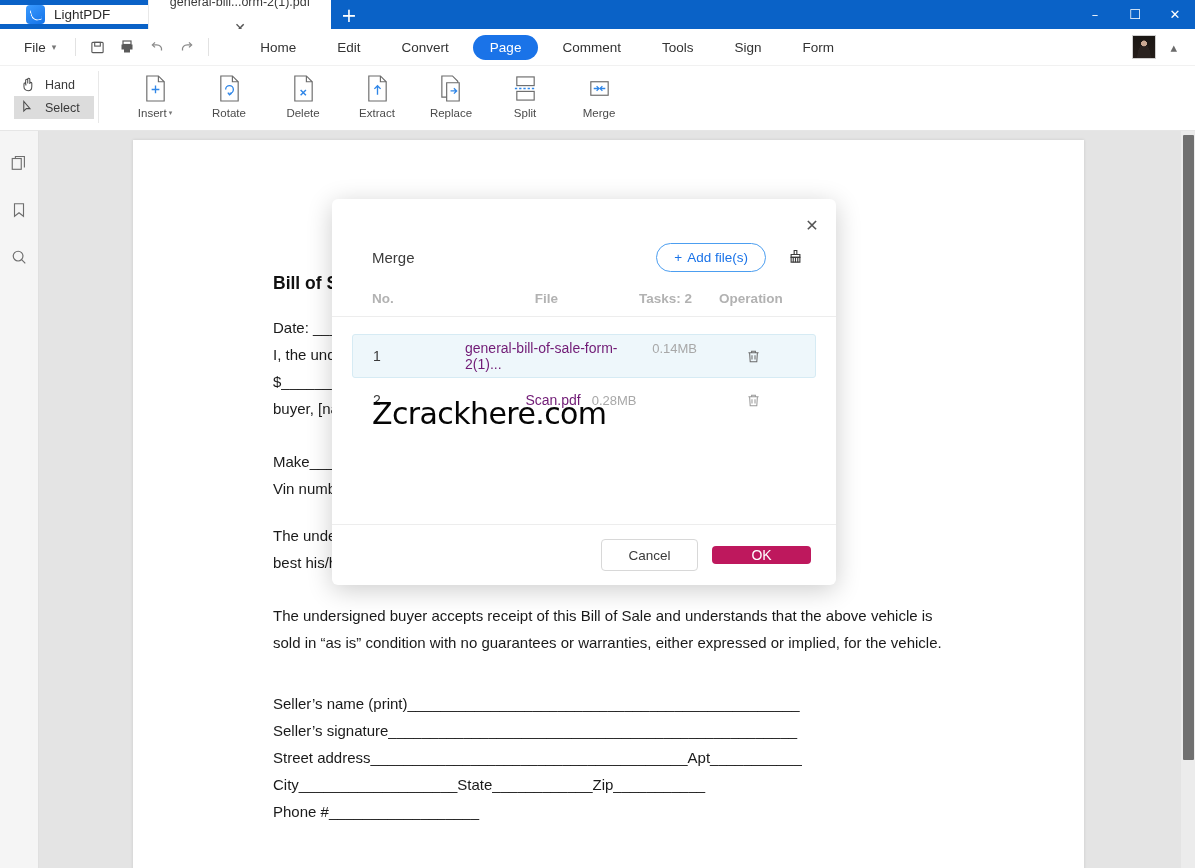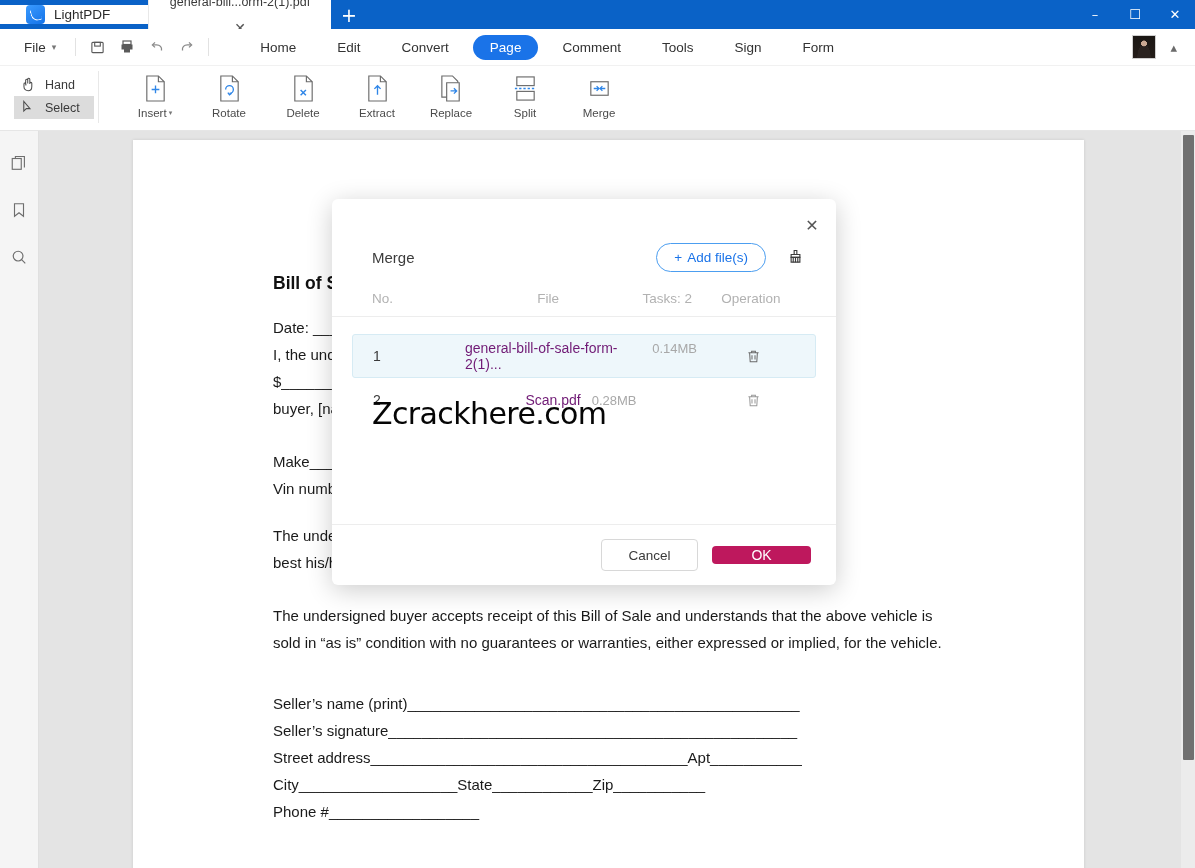--- a/index.html
+++ b/index.html
@@ -179,21 +179,21 @@
     margin-left: auto; display: flex; align-items: center; gap: 5px;
     border: 1px solid #4c9ef0; color: #1a73e8; background: #fff;
     border-radius: 15px; padding: 6px 17px; font-size: 13.5px; cursor: pointer;
   }
   .clear-btn {
     width: 30px; height: 28px; display: flex; align-items: center;
     justify-content: center; cursor: pointer; color: #3c3c3c;
   }
   .modal-cols {
     display: flex; align-items: center; padding: 19px 26px 10px 40px;
-    font-size: 13.5px; color: #b2b2b2; border-bottom: 1px solid #ededed;
+    font-size: 13.5px; color: #b2b2b2; border-bottom: 1px solid #ededed; font-weight: bold;
   }
   .col-no { width: 106px; }
   .col-file { flex: 1; text-align: center; }
   .col-tasks { margin-left: 24px; }
   .col-op { width: 118px; text-align: center; }
   .modal-list { flex: 1; padding: 17px 20px 0 20px; position: relative; }
   .frow {
     display: flex; align-items: center; height: 44px; padding: 0 6px 0 20px;
     border-radius: 3px; border: 1px solid transparent;
   }

